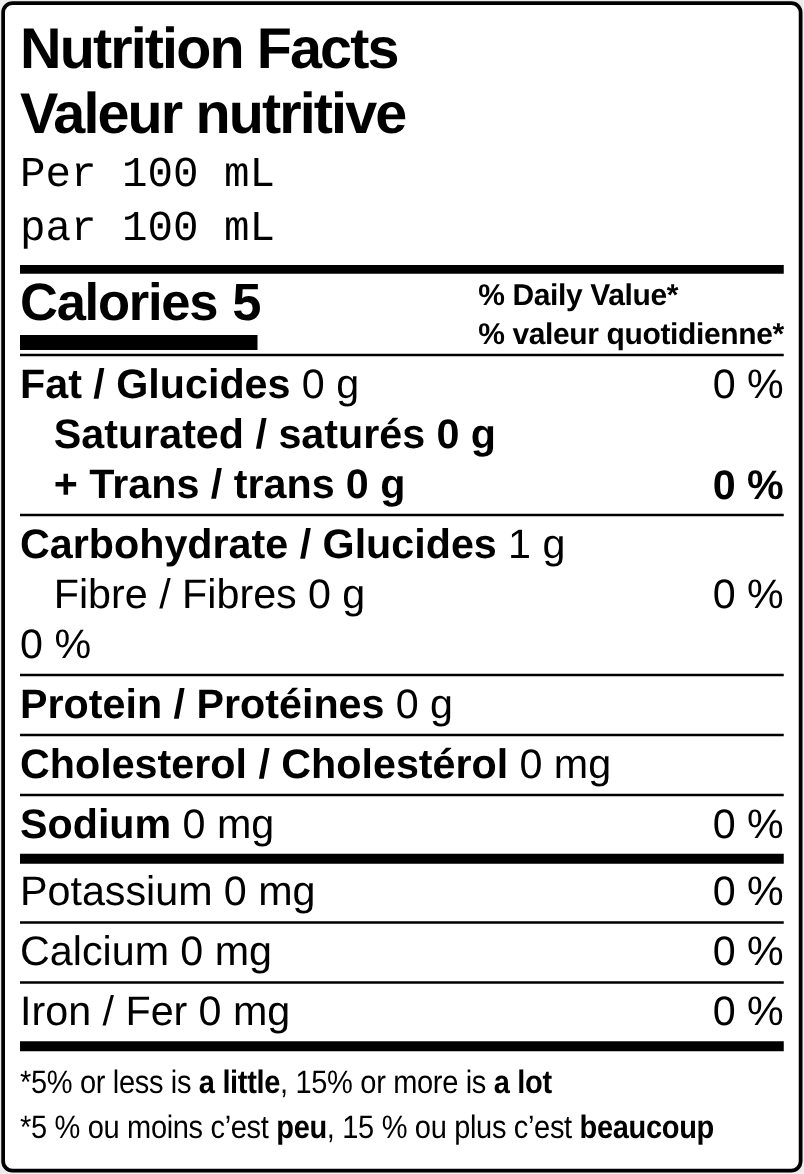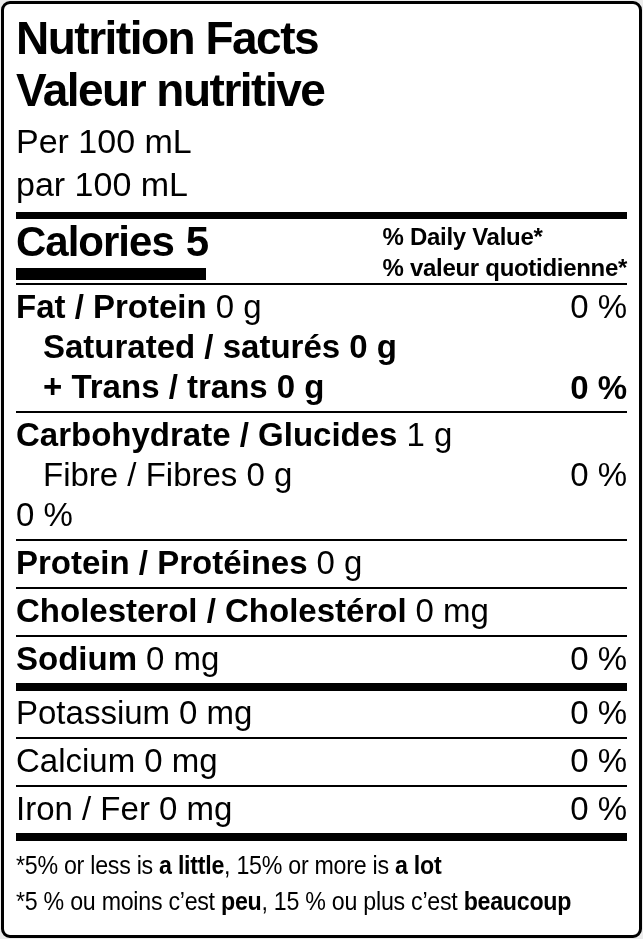--- a/index.html
+++ b/index.html
@@ -19,21 +19,21 @@
     border-radius:9px;
     padding:0 12px;
     overflow:hidden;
   }
   .title-line {
     font-size:46px; font-weight:bold;
     line-height:52px; letter-spacing:-1.5px;
     white-space:nowrap;
   }
   .titles { padding-top:8px; }
-  .servings { margin-top:4px; }
+  .servings { margin-top:4px;font-family:Liberation Mono, monospace; }
   .serving-line { font-size:34px; line-height:43px; white-space:nowrap; }
 
   .bar-top { height:7px; background:#000; margin-top:6px; }
   .bar-mid { height:8px; background:#000; }
   .rule { height:2px; background:#000; }
 
   .cal-sect { display:flex; justify-content:space-between; padding:0 0; }
   .cal-label-wrap { white-space:nowrap; }
   .cal-label, .cal-value {
     font-size:42px; font-weight:bold; line-height:46px; letter-spacing:-1px;
@@ -96,21 +96,21 @@
       <div>% Daily Value*</div>
       <div>% valeur quotidienne*</div>
     </div>
   </div>
 
   <div class="rule"></div>
 
   <div class="sect">
     <div class="nrow">
       <span class="left-part">
-        <span class="bold">Fat / Protein</span><span class="amt">0 g</span>
+        <span class="bold">Fat / Glucides</span><span class="amt">0 g</span>
       </span>
       <span class="dv">0 %</span>
     </div>
     <div class="pair">
       <div class="pair-lines">
         <div class="indent">
           <span>Saturated / saturés</span><span class="amt">0 g</span>
         </div>
         <div class="indent">
           <span>+ Trans / trans</span><span class="amt">0 g</span>

